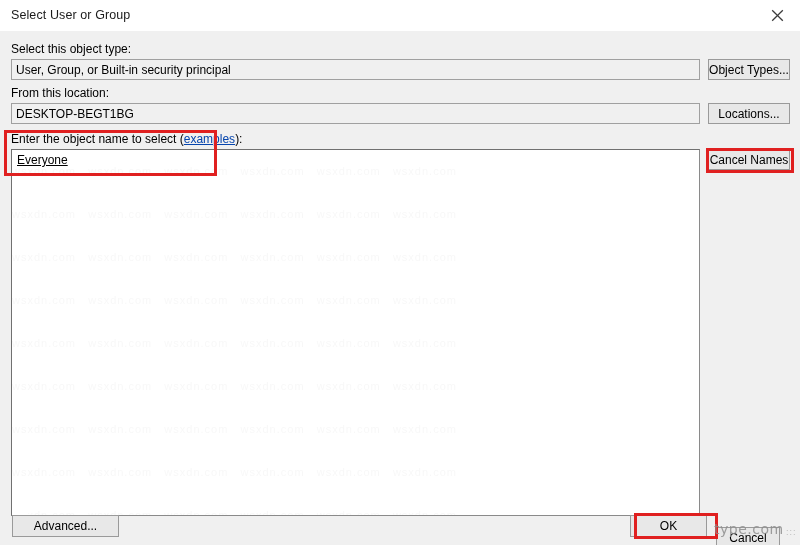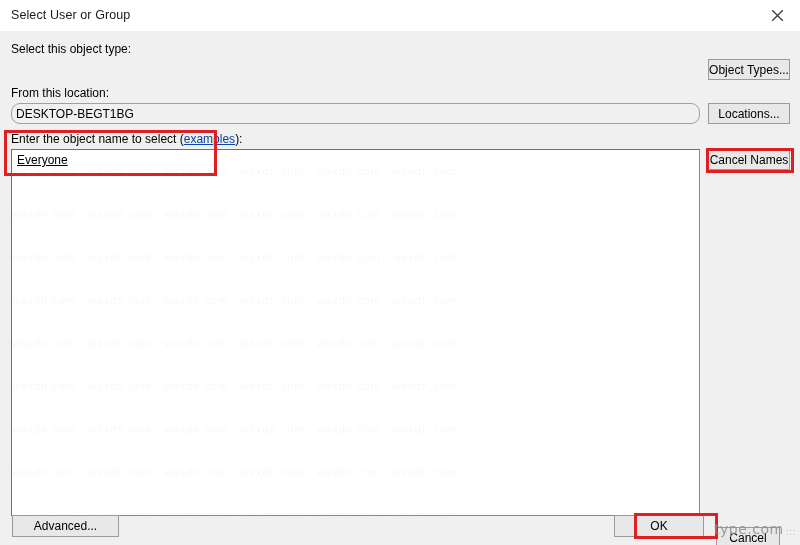--- a/index.html
+++ b/index.html
@@ -184,26 +184,27 @@
         <line x1="1.2" y1="1.2" x2="11.8" y2="11.8" stroke="#3b3b3b" stroke-width="1.25"></line>
         <line x1="11.8" y1="1.2" x2="1.2" y2="11.8" stroke="#3b3b3b" stroke-width="1.25"></line>
       </svg>
     </div>
   </div>
 
   <div id="body-panel">
 
     <div class="field-label" style="left:11px; top:11px;">Select this object type:</div>
 
+    <div class="ro-field" style="left:11px; top:28px; width:689px; height:21px;">User, Group, or Built-in security principal</div>
 
     <div class="btn" style="left:708px; top:28px; width:82px; height:21px;text-align:right;">Object Types...</div>
 
     <div class="field-label" style="left:11px; top:55px;">From this location:</div>
 
-    <div class="ro-field" style="left:11px; top:72px; width:689px; height:21px;border-radius:9px;">DESKTOP-BEGT1BG</div>
+    <div class="ro-field" style="left:11px; top:72px; width:689px; height:21px;">DESKTOP-BEGT1BG</div>
 
     <div class="btn" style="left:708px; top:72px; width:82px; height:21px;">Locations...</div>
 
     <div class="field-label" style="left:11px; top:101px;"><span>Enter the object name to select (</span><span class="link">examples</span><span>):</span></div>
 
     <div id="object-name-box" style="left:11px; top:118px; width:689px; height:367px;">
       <div id="box-watermark">wsxdn.com   wsxdn.com   wsxdn.com   wsxdn.com   wsxdn.com   wsxdn.com
 wsxdn.com   wsxdn.com   wsxdn.com   wsxdn.com   wsxdn.com   wsxdn.com
 wsxdn.com   wsxdn.com   wsxdn.com   wsxdn.com   wsxdn.com   wsxdn.com
 wsxdn.com   wsxdn.com   wsxdn.com   wsxdn.com   wsxdn.com   wsxdn.com
@@ -215,21 +216,21 @@
 wsxdn.com   wsxdn.com   wsxdn.com   wsxdn.com   wsxdn.com   wsxdn.com
 wsxdn.com   wsxdn.com   wsxdn.com   wsxdn.com   wsxdn.com   wsxdn.com
 wsxdn.com   wsxdn.com   wsxdn.com   wsxdn.com   wsxdn.com   wsxdn.com</div>
       <div id="object-name-value">Everyone</div>
     </div>
 
     <div class="btn" style="left:708px; top:118px; width:82px; height:21px;">Cancel Names</div>
 
     <div class="btn" style="left:12px; top:484px; width:107px; height:22px;">Advanced...</div>
 
-    <div class="btn" style="left:614px; top:484px; width:90px; height:22px;">OK</div>
+    <div class="btn" style="left:630px; top:484px; width:77px; height:22px;">OK</div>
 
     <div class="btn" style="left:716px; top:484px; width:64px; height:22px;margin-top:12px;">Cancel</div>
 
   </div>
 
   <div class="redbox" style="left:4px; top:130px; width:213px; height:46px;"></div>
 
   <div class="redbox" style="left:706px; top:148px; width:88px; height:25px;"></div>
 
   <div class="redbox" style="left:634px; top:513px; width:84px; height:26px;"></div>

